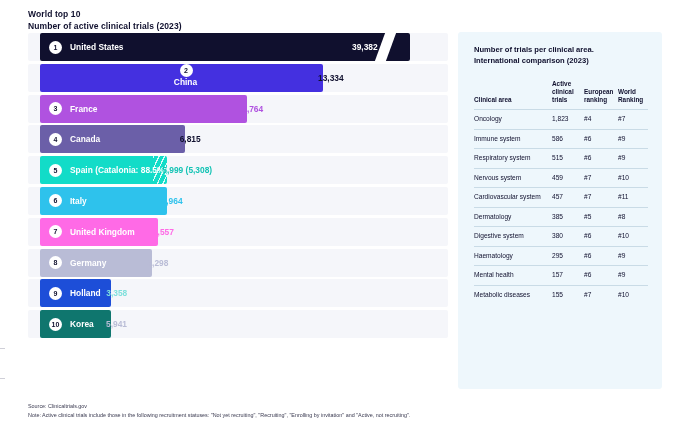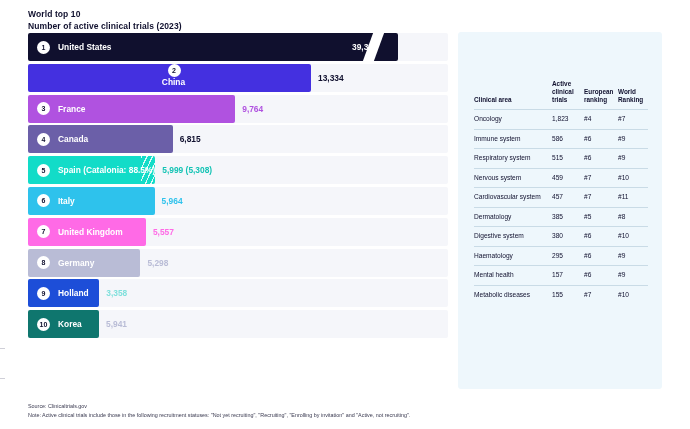--- a/index.html
+++ b/index.html
@@ -44,21 +44,21 @@
   }
   .bar-row {
     position: relative;
     height: 28px;
     margin-bottom: 2.8px;
     background: #f5f6fa;
     border-radius: 2px;
   }
   .bar-fill {
     position: absolute;
-    left: 0; top: 0; bottom: 0;
+    left: 12px; top: 0; bottom: 0;
     border-radius: 2px;
     display: flex;
     align-items: center;
   }
   .bar-rank {
     width: 13px; height: 13px;
     border-radius: 50%;
     background: #ffffff;
     color: #10102e;
     font-size: 7px;
@@ -259,20 +259,24 @@
         <div class="bar-value" style="left: 78.0365px; color: rgb(185, 188, 214);">5,941</div>
       </div>
     </div>
 
   <div class="notes">
     <div class="n">Source: Clinicaltrials.gov</div>
     <div class="n">Note: Active clinical trials include those in the following recruitment statuses: "Not yet recruiting", "Recruiting", "Enrolling by invitation" and "Active, not recruiting".</div>
   </div>
 
   <div class="panel">
+    <div class="panel-title">
+      <div>Number of trials per clinical area.</div>
+      <div>International comparison (2023)</div>
+    </div>
     <table class="tbl">
       <thead>
         <tr>
           <th class="col-area">Clinical area</th>
           <th class="col-act">Active clinical trials</th>
           <th class="col-eu">European ranking</th>
           <th class="col-wr">World Ranking</th>
         </tr>
       </thead>
       <tbody id="tbody">

